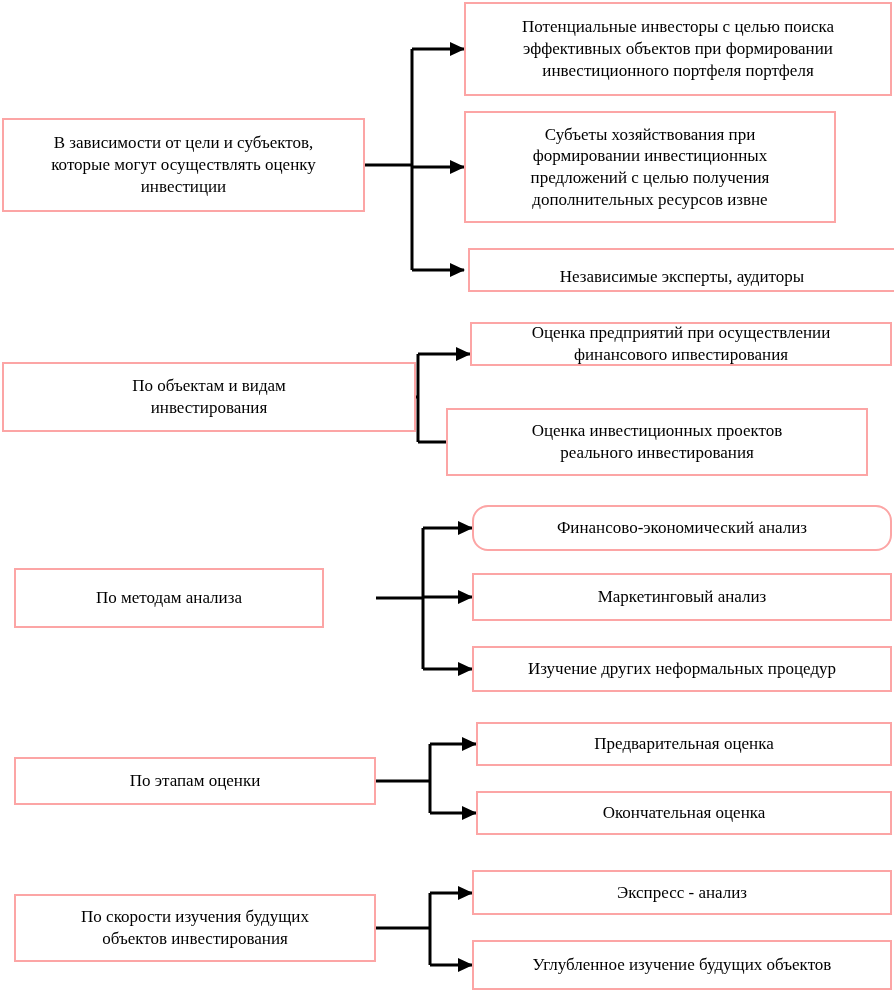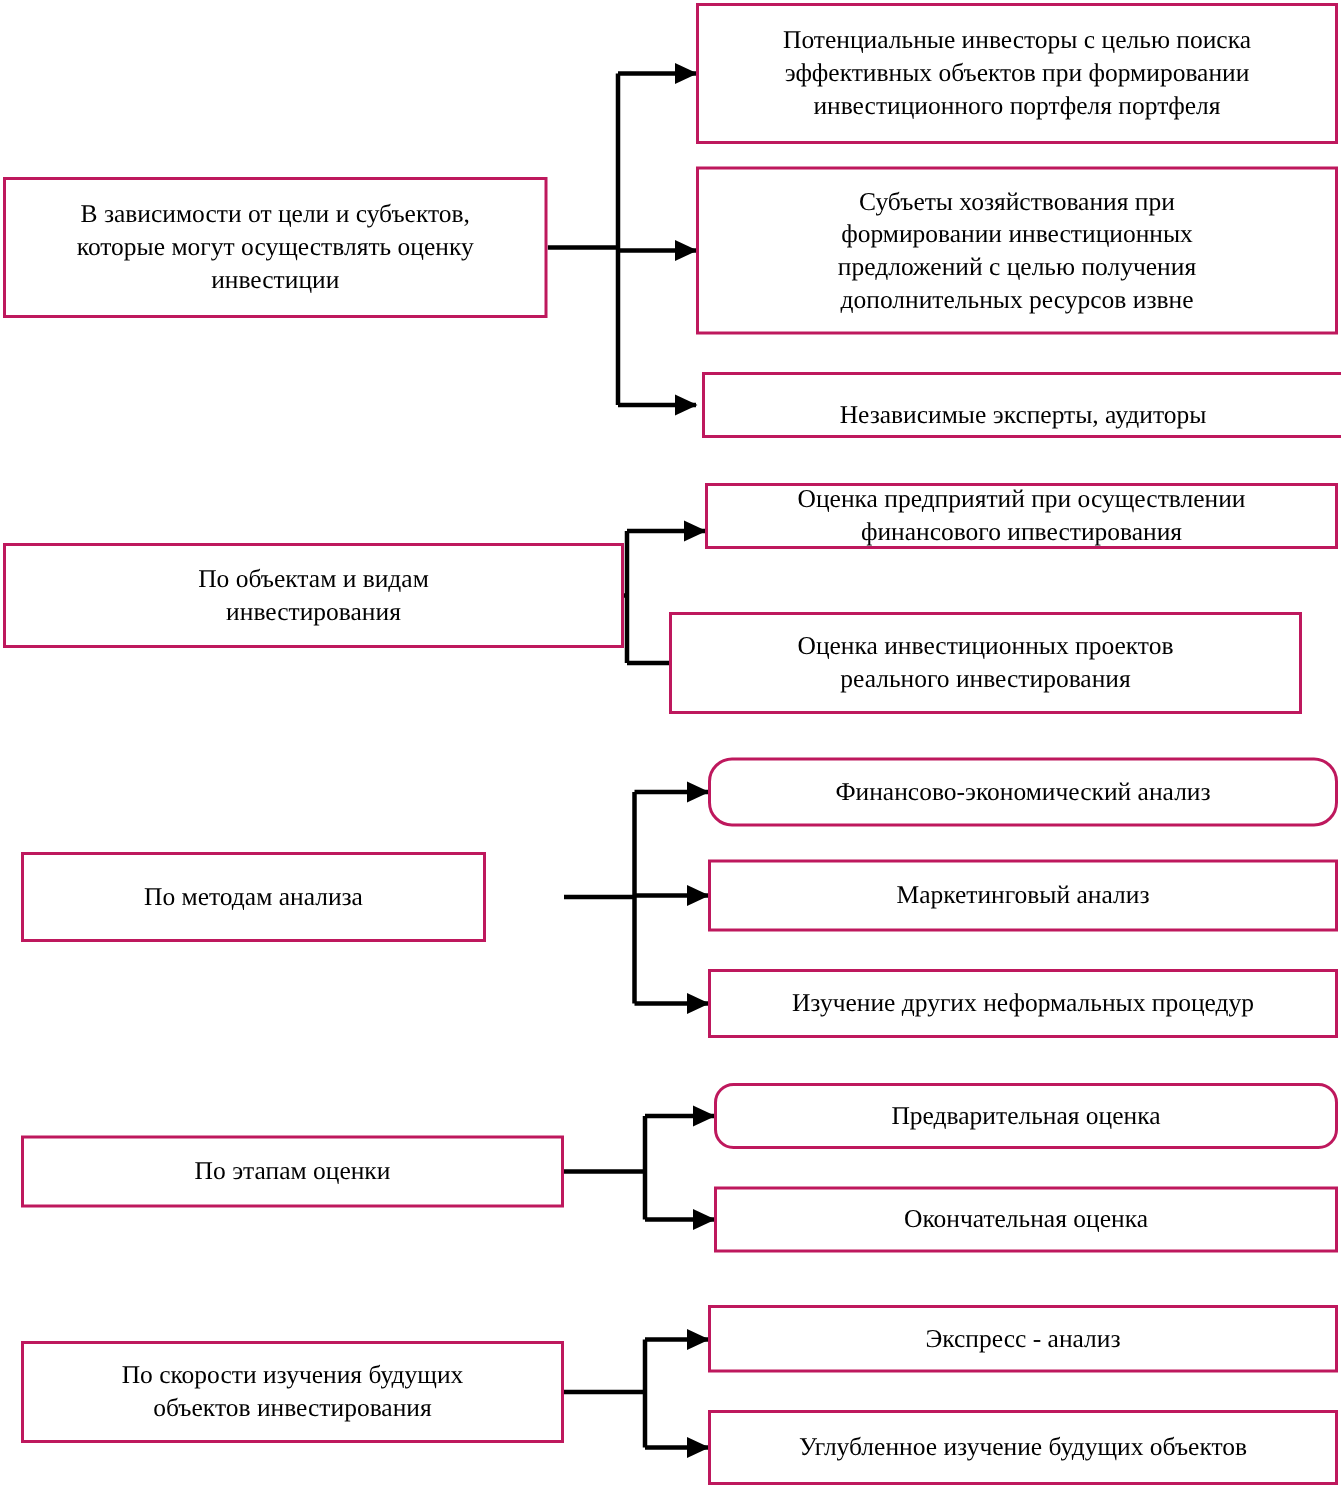--- a/index.html
+++ b/index.html
@@ -16,21 +16,21 @@
   }
   #diagram {
     position: relative;
     width: 894px;
     height: 992px;
     background: #ffffff;
   }
   .node {
     position: absolute;
     box-sizing: border-box;
-    border: 2px solid #be185d;
+    border: 2px solid #fca5a5;
     background: #ffffff;
     display: flex;
     align-items: center;
     justify-content: center;
     text-align: center;
     line-height: 1.28;
     font-size: 17px;
     color: #000000;
     padding: 2px 6px;
   }
@@ -101,21 +101,21 @@
       <div class="node" style="left: 2px; top: 118px; width: 363px; height: 94px;">
         <span class="label">В зависимости от цели и субъектов,
 которые могут осуществлять оценку
 инвестиции</span>
       </div>
       <div class="node" style="left: 464px; top: 2px; width: 428px; height: 94px;">
         <span class="label">Потенциальные инвесторы с целью поиска
 эффективных объектов при формировании
 инвестиционного портфеля портфеля</span>
       </div>
-      <div class="node" style="left: 464px; top: 111px; width: 428px; height: 112px;">
+      <div class="node" style="left: 464px; top: 111px; width: 372px; height: 112px;">
         <span class="label">Субъеты хозяйствования при
 формировании инвестиционных
 предложений с целью получения
 дополнительных ресурсов извне</span>
       </div>
       <div class="node" style="left: 468px; top: 248px; width: 428px; height: 44px; align-items: flex-end;">
         <span class="label">Независимые эксперты, аудиторы</span>
       </div>
       <div class="node" style="left: 2px; top: 362px; width: 414px; height: 70px;">
         <span class="label">По объектам и видам
@@ -137,21 +137,21 @@
       </div>
       <div class="node" style="left: 472px; top: 573px; width: 420px; height: 48px;">
         <span class="label">Маркетинговый анализ</span>
       </div>
       <div class="node" style="left: 472px; top: 646px; width: 420px; height: 46px; align-items: center;">
         <span class="label">Изучение других неформальных процедур</span>
       </div>
       <div class="node" style="left: 14px; top: 757px; width: 362px; height: 48px;">
         <span class="label">По этапам оценки</span>
       </div>
-      <div class="node" style="left: 476px; top: 722px; width: 416px; height: 44px; border-radius: 13px;">
+      <div class="node" style="left: 476px; top: 722px; width: 416px; height: 44px;">
         <span class="label">Предварительная оценка</span>
       </div>
       <div class="node" style="left: 476px; top: 791px; width: 416px; height: 44px;">
         <span class="label">Окончательная оценка</span>
       </div>
       <div class="node" style="left: 14px; top: 894px; width: 362px; height: 68px;">
         <span class="label">По скорости изучения будущих
 объектов инвестирования</span>
       </div>
       <div class="node" style="left: 472px; top: 870px; width: 420px; height: 45px;">

